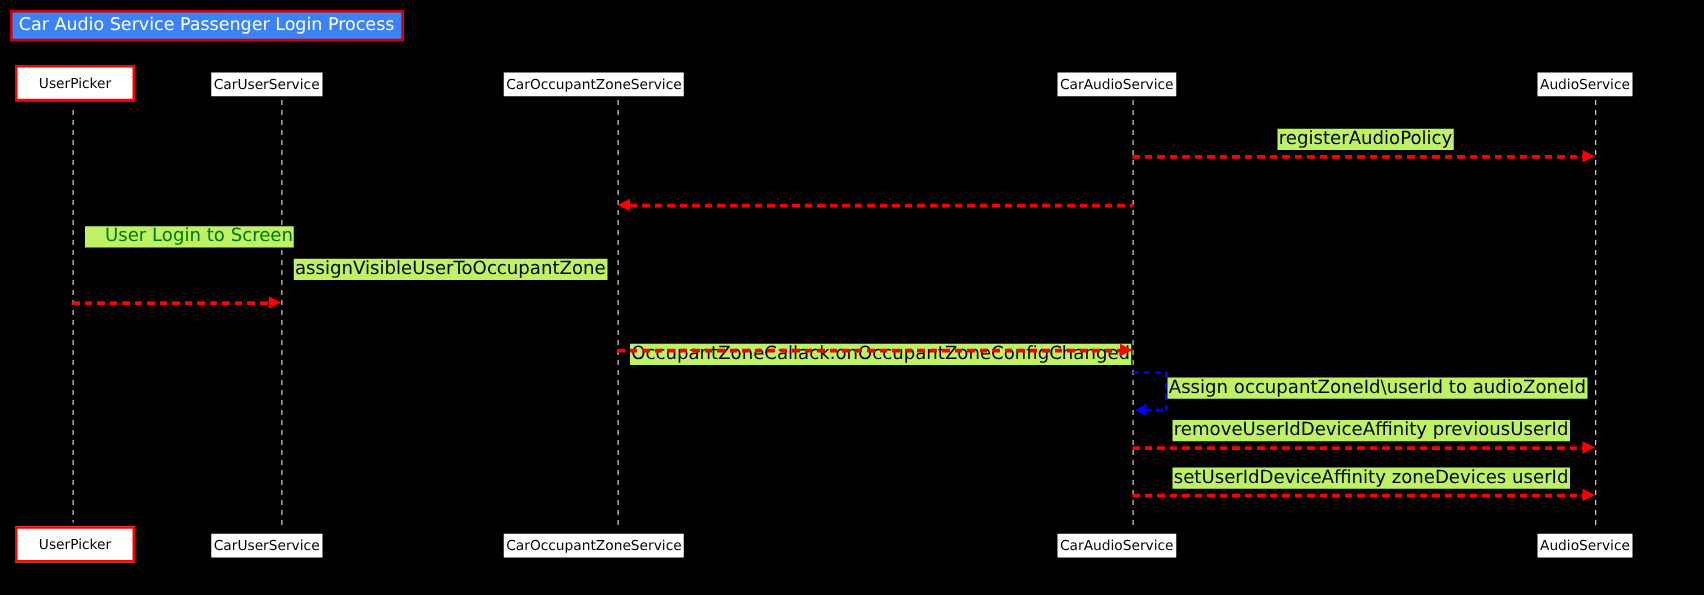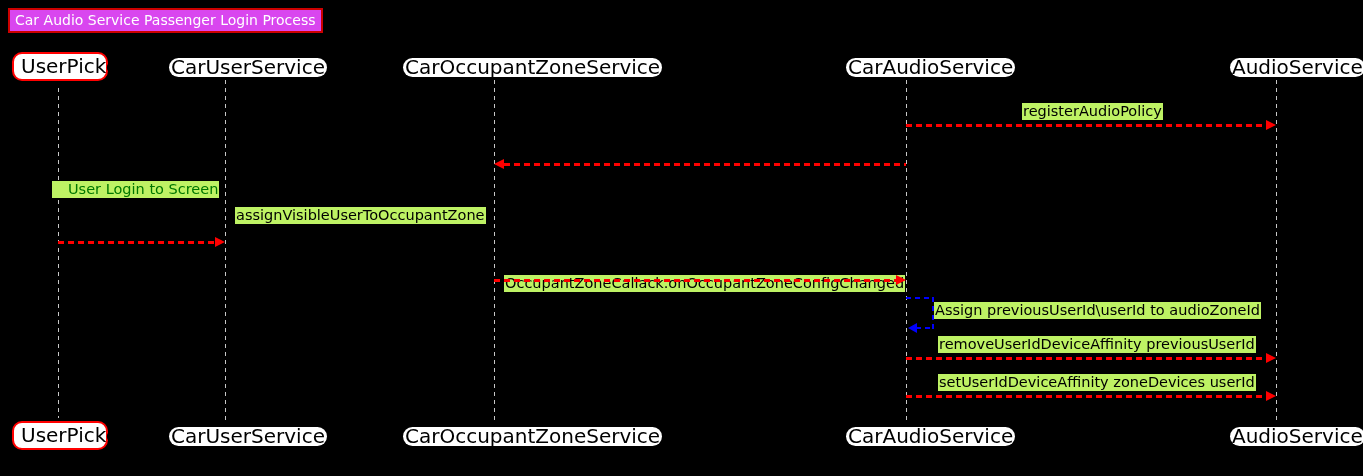--- a/index.html
+++ b/index.html
@@ -18,38 +18,37 @@
     position: absolute;
     left: 0; top: 0;
     width: 1363px;
     height: 476px;
   }
   
   .title-box {
     position: absolute;
     left: 8px;
     top: 8px;
-    background: #d946ef;
+    background: #3b82f6;
     border: 2px solid #cc0000;
     padding: 2px 5px 3px 5px;
     color: #ffffff;
     font-size: 14px;
     line-height: 16px;
     white-space: nowrap;
   }
   
   .participant {
     position: absolute;
     background: #ffffff;
     color: #000000;
-    font-size: 20px;
+    font-size: 11px;
     line-height: 17px;
     white-space: nowrap;
     text-align: center;
-    border-radius: 10px;
   }
   .participant.boxed {
     border: 2px solid #ff0000;
     padding: 4px 7px;
   }
   .participant.plain {
     padding: 1px 2px;
   }
   
   .lifeline {
@@ -150,38 +149,38 @@
     <span>AudioService</span>
   </div>
 
   <div class="msg-label" style="left:1022px; top:103px;">registerAudioPolicy</div>
   <div class="arrow-line" style="left:906px; top:124px; width:362px;"></div>
   <div class="arrow-head" style="left:1266px; top:120px;"></div>
 
   <div class="arrow-line" style="left:504px; top:163px; width:402px;"></div>
   <div class="arrow-head" style="left:494px; top:159px; transform:rotate(180deg);"></div>
 
-  <div class="msg-label green" style="left:52px; top:181px;padding-left:16px;">User Login to Screen</div>
+  <div class="msg-label green" style="left:68px; top:181px;padding-left:16px;">User Login to Screen</div>
   <div class="arrow-line" style="left:68px; top:202px; width:0px;"></div>
 
   <div class="msg-label" style="left:235px; top:207px;">assignVisibleUserToOccupantZone</div>
   <div class="arrow-line" style="left:58px; top:241px; width:157px;"></div>
   <div class="arrow-head" style="left:215px; top:237px;"></div>
 
   <div class="msg-label" style="left:504px; top:275px;">OccupantZoneCallack.onOccupantZoneConfigChanged</div>
   <div class="arrow-line" style="left:494px; top:279px; width:402px;"></div>
   <div class="arrow-head" style="left:896px; top:275px;"></div>
 
   <div class="self-call" style="left:906px; top:297px;">
     <div class="self-seg" style="left:0px; top:0px; width:28px;"></div>
     <div class="self-seg-v" style="left:26px; top:0px; height:32px;"></div>
     <div class="self-seg" style="left:10px; top:30px; width:18px;"></div>
     <div class="self-head" style="left:2px; top:26px;"></div>
   </div>
-  <div class="msg-label" style="left:934px; top:302px;">Assign previousUserId\userId to audioZoneId</div>
+  <div class="msg-label" style="left:934px; top:302px;">Assign occupantZoneId\userId to audioZoneId</div>
 
   <div class="msg-label" style="left:938px; top:336px;">removeUserIdDeviceAffinity previousUserId</div>
   <div class="arrow-line" style="left:906px; top:357px; width:362px;"></div>
   <div class="arrow-head" style="left:1266px; top:353px;"></div>
 
   <div class="msg-label" style="left:938px; top:374px;">setUserIdDeviceAffinity zoneDevices userId</div>
   <div class="arrow-line" style="left:906px; top:395px; width:362px;"></div>
   <div class="arrow-head" style="left:1266px; top:391px;"></div>
 
   <div class="participant boxed" style="left:12px; top:421px; width:78px;">

